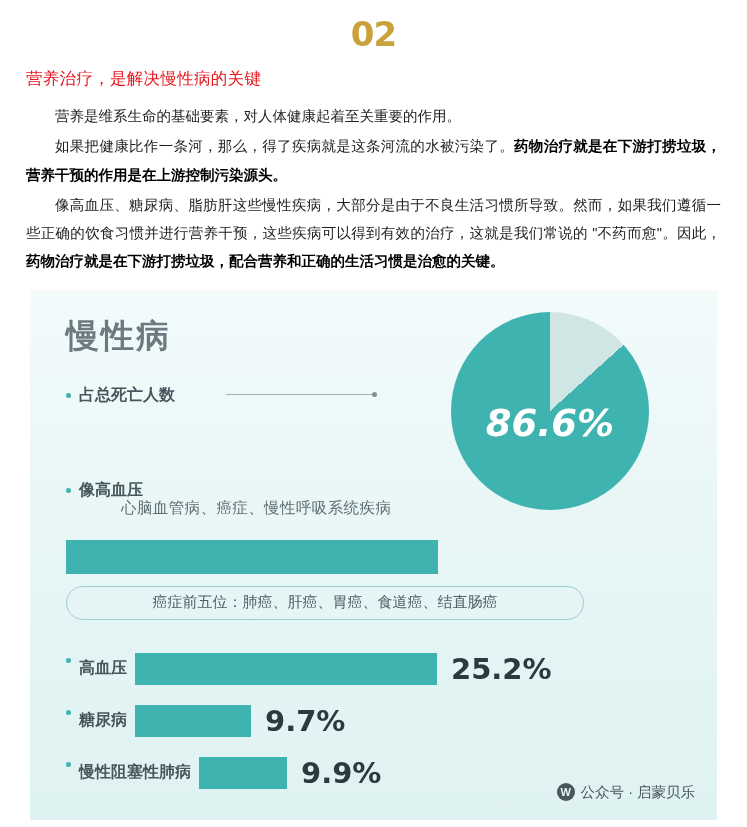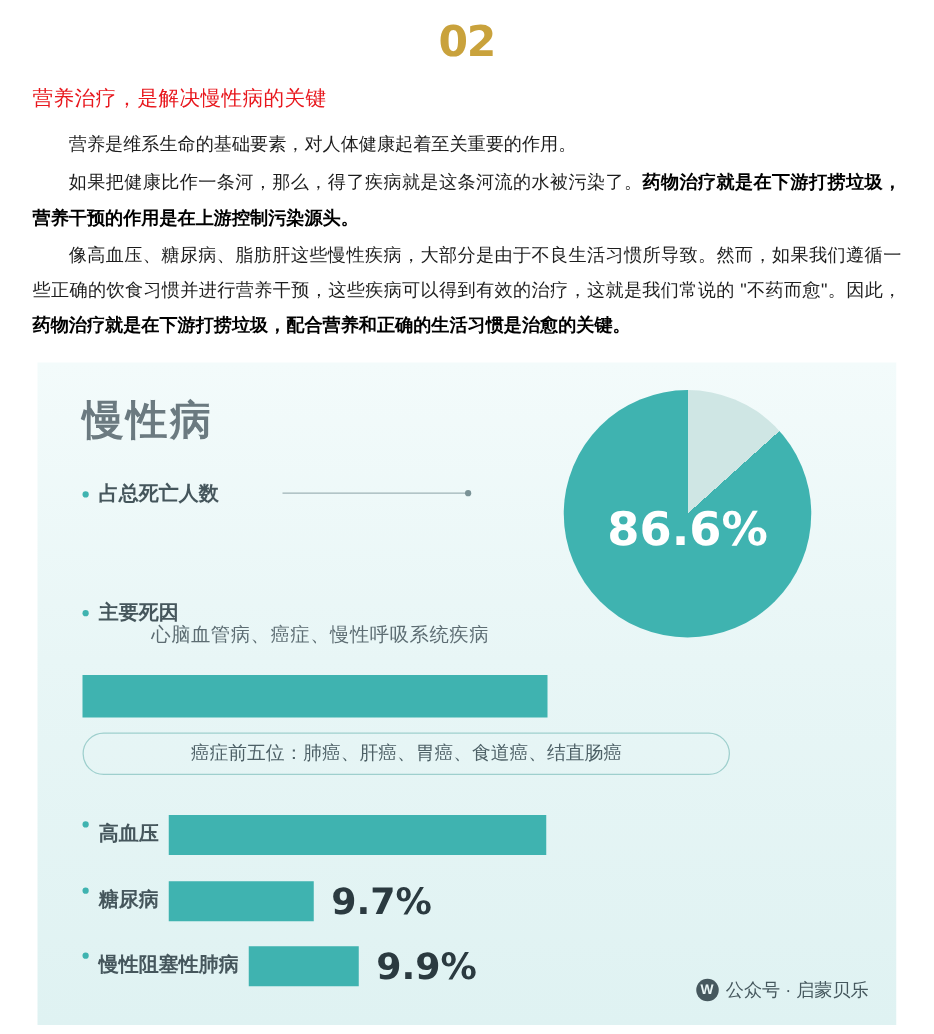--- a/index.html
+++ b/index.html
@@ -92,20 +92,21 @@
     top: 22px;
     width: 198px;
     height: 198px;
   }
   .donut {
     width: 198px;
     height: 198px;
     border-radius: 50%;
     background: conic-gradient(#cfe6e4 0deg 48deg, #3fb3b0 48deg 360deg);
     position: relative;
+    font-style: italic;
   }
   .donut-label {
     position: absolute;
     left: 0; right: 0;
     top: 50%;
     transform: translateY(-44%);
     text-align: center;
     font-family: "DejaVu Sans", sans-serif;
     font-size: 37px;
     font-weight: bold;
@@ -284,34 +285,35 @@
   </div>
 
   <div class="bullet-row" style="left:36px; top:95px;">
     <span class="dot"></span>
     <span class="bl-label">占总死亡人数</span>
   </div>
   <div class="lead-line"></div>
 
   <div class="bullet-row" style="left:36px; top:190px;">
     <span class="dot"></span>
-    <span class="bl-label">主要死因</span>
+    <span class="bl-label">像高血压</span>
   </div>
   <div class="cause-sub">心脑血管病、癌症、慢性呼吸系统疾病</div>
 
   <div class="cause-bar"></div>
 
   <div class="pill">癌症前五位：肺癌、肝癌、胃癌、食道癌、结直肠癌</div>
 
   <div class="stat-row" style="left:36px; top:362px;">
     <span class="stat-bullet">
       <span class="dot"></span>
       <span class="bl-label">高血压</span>
     </span>
     <span class="stat-bar" style="width:302px; margin-left:8px;"></span>
+    <span class="stat-val">25.2%</span>
   </div>
 
   <div class="stat-row" style="left:36px; top:414px;">
     <span class="stat-bullet">
       <span class="dot"></span>
       <span class="bl-label">糖尿病</span>
     </span>
     <span class="stat-bar" style="width:116px; margin-left:8px;"></span>
     <span class="stat-val">9.7%</span>
   </div>

